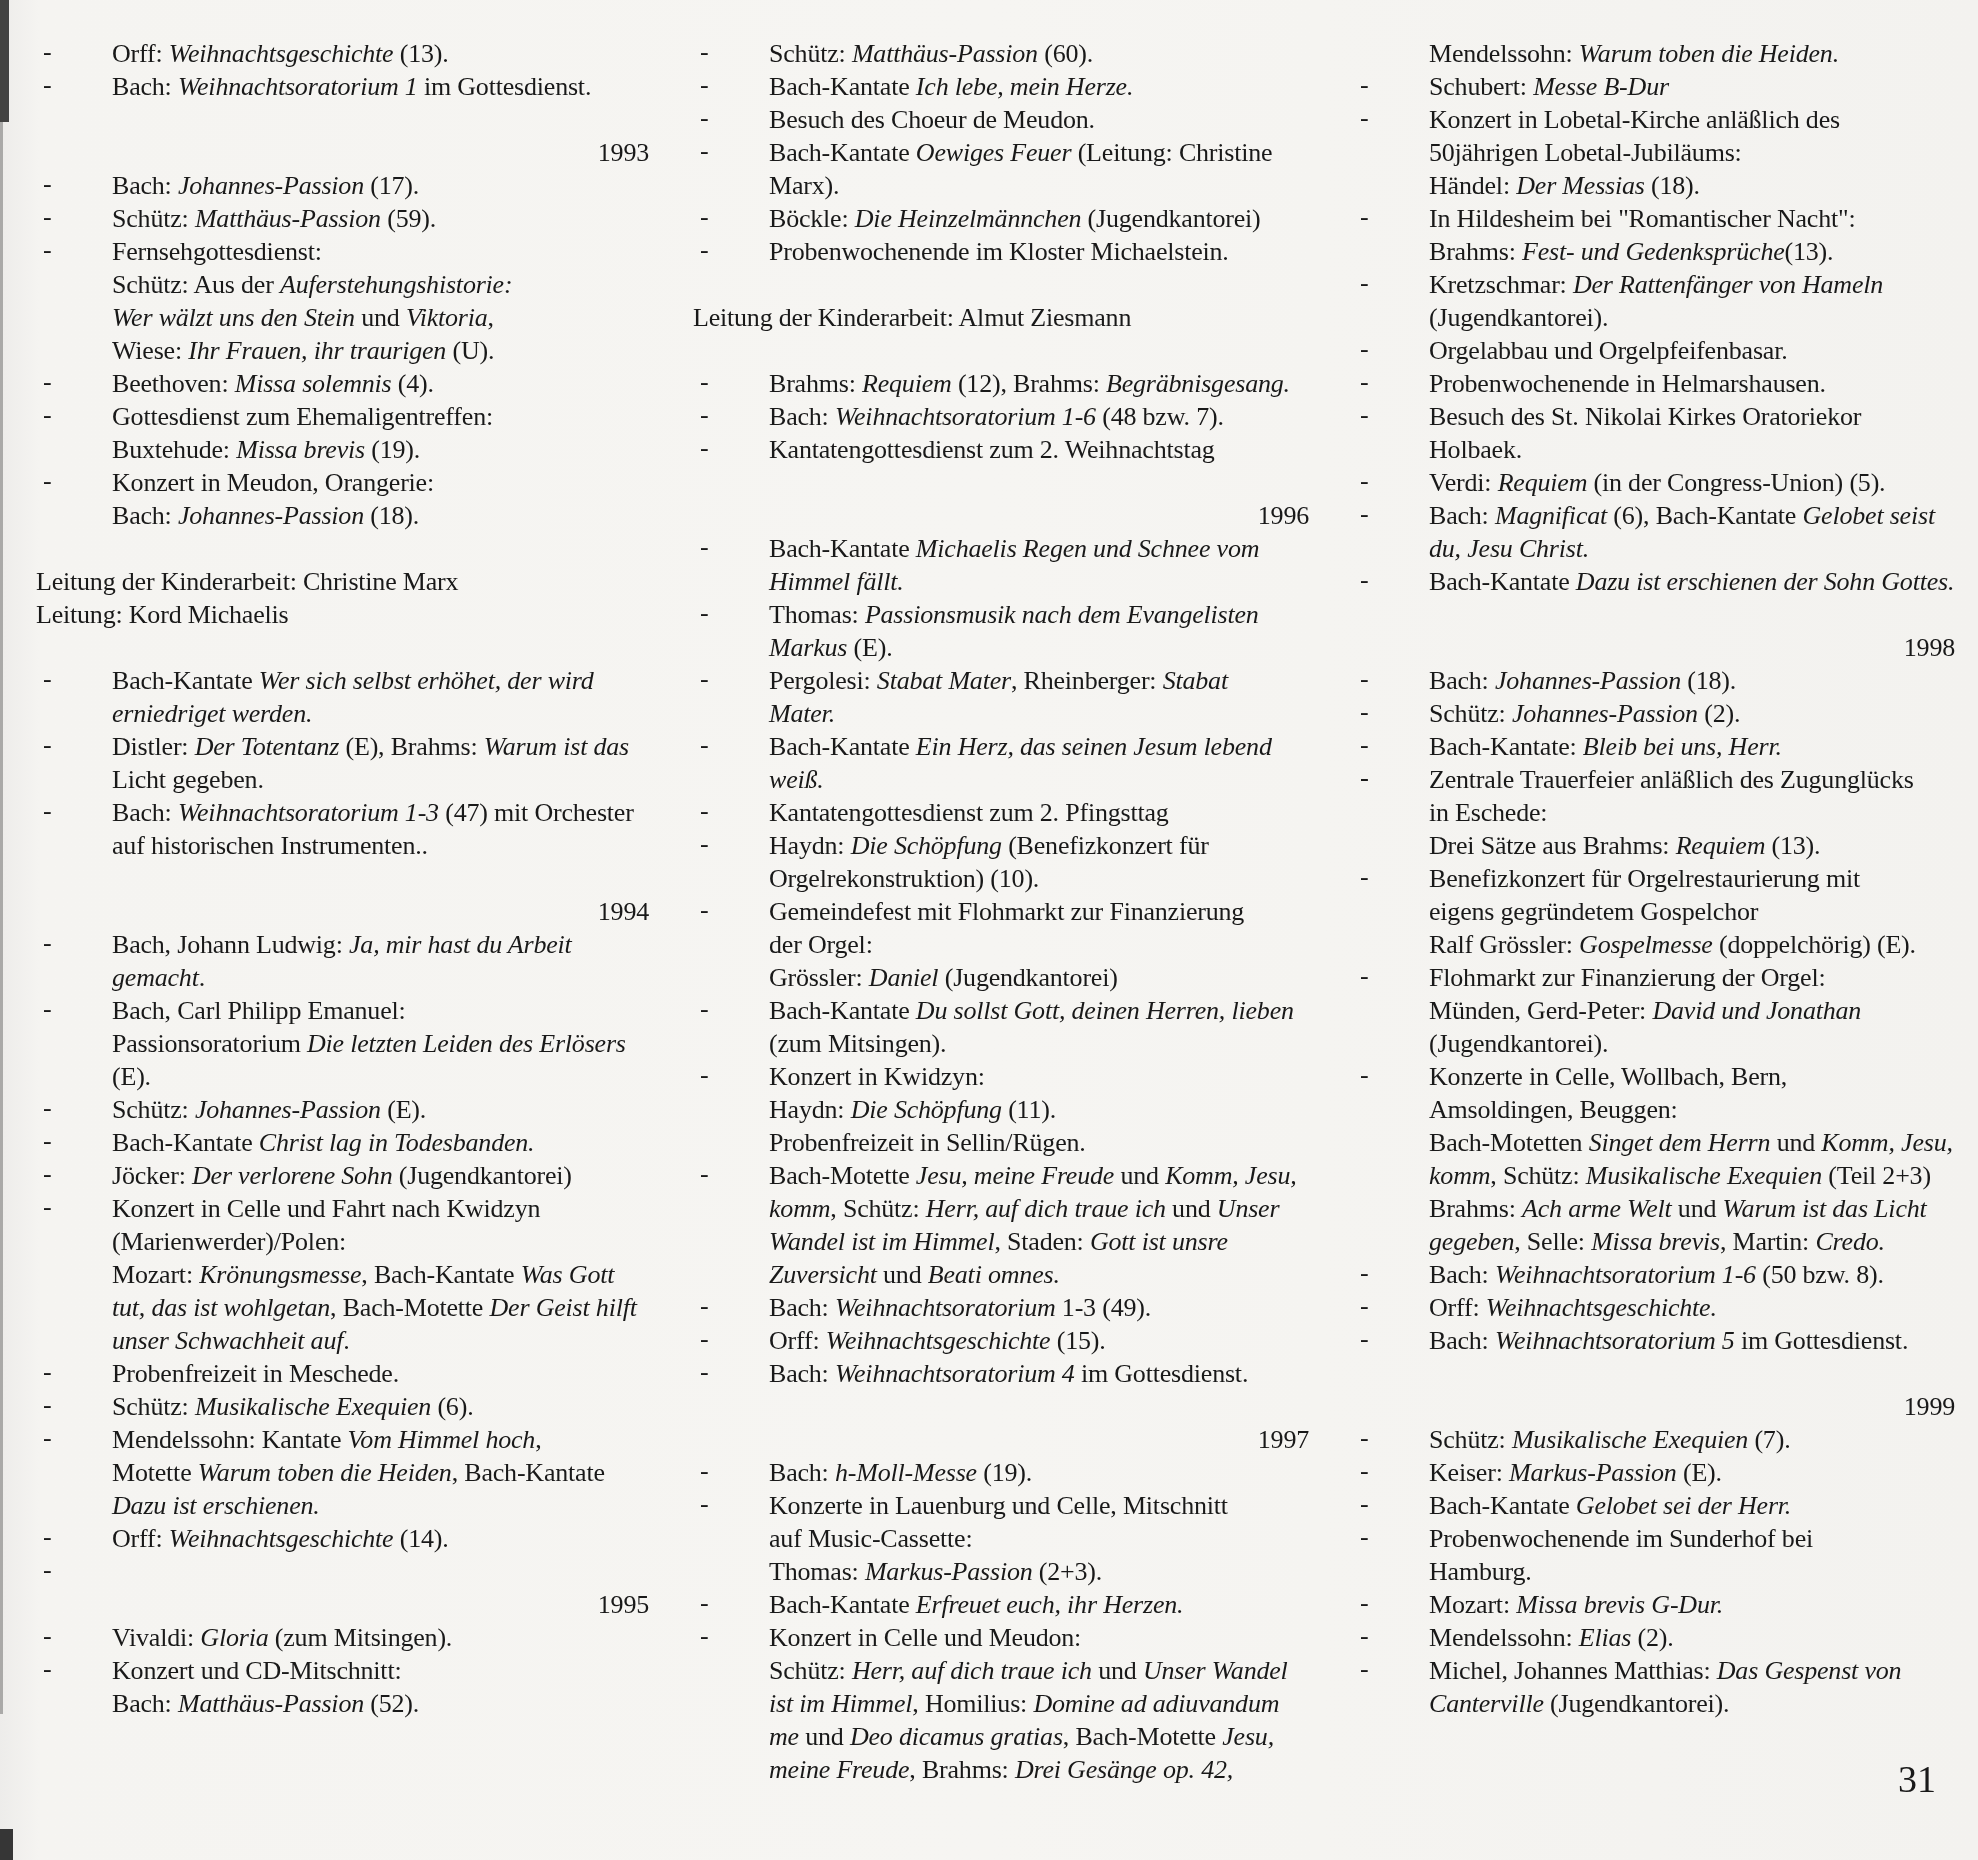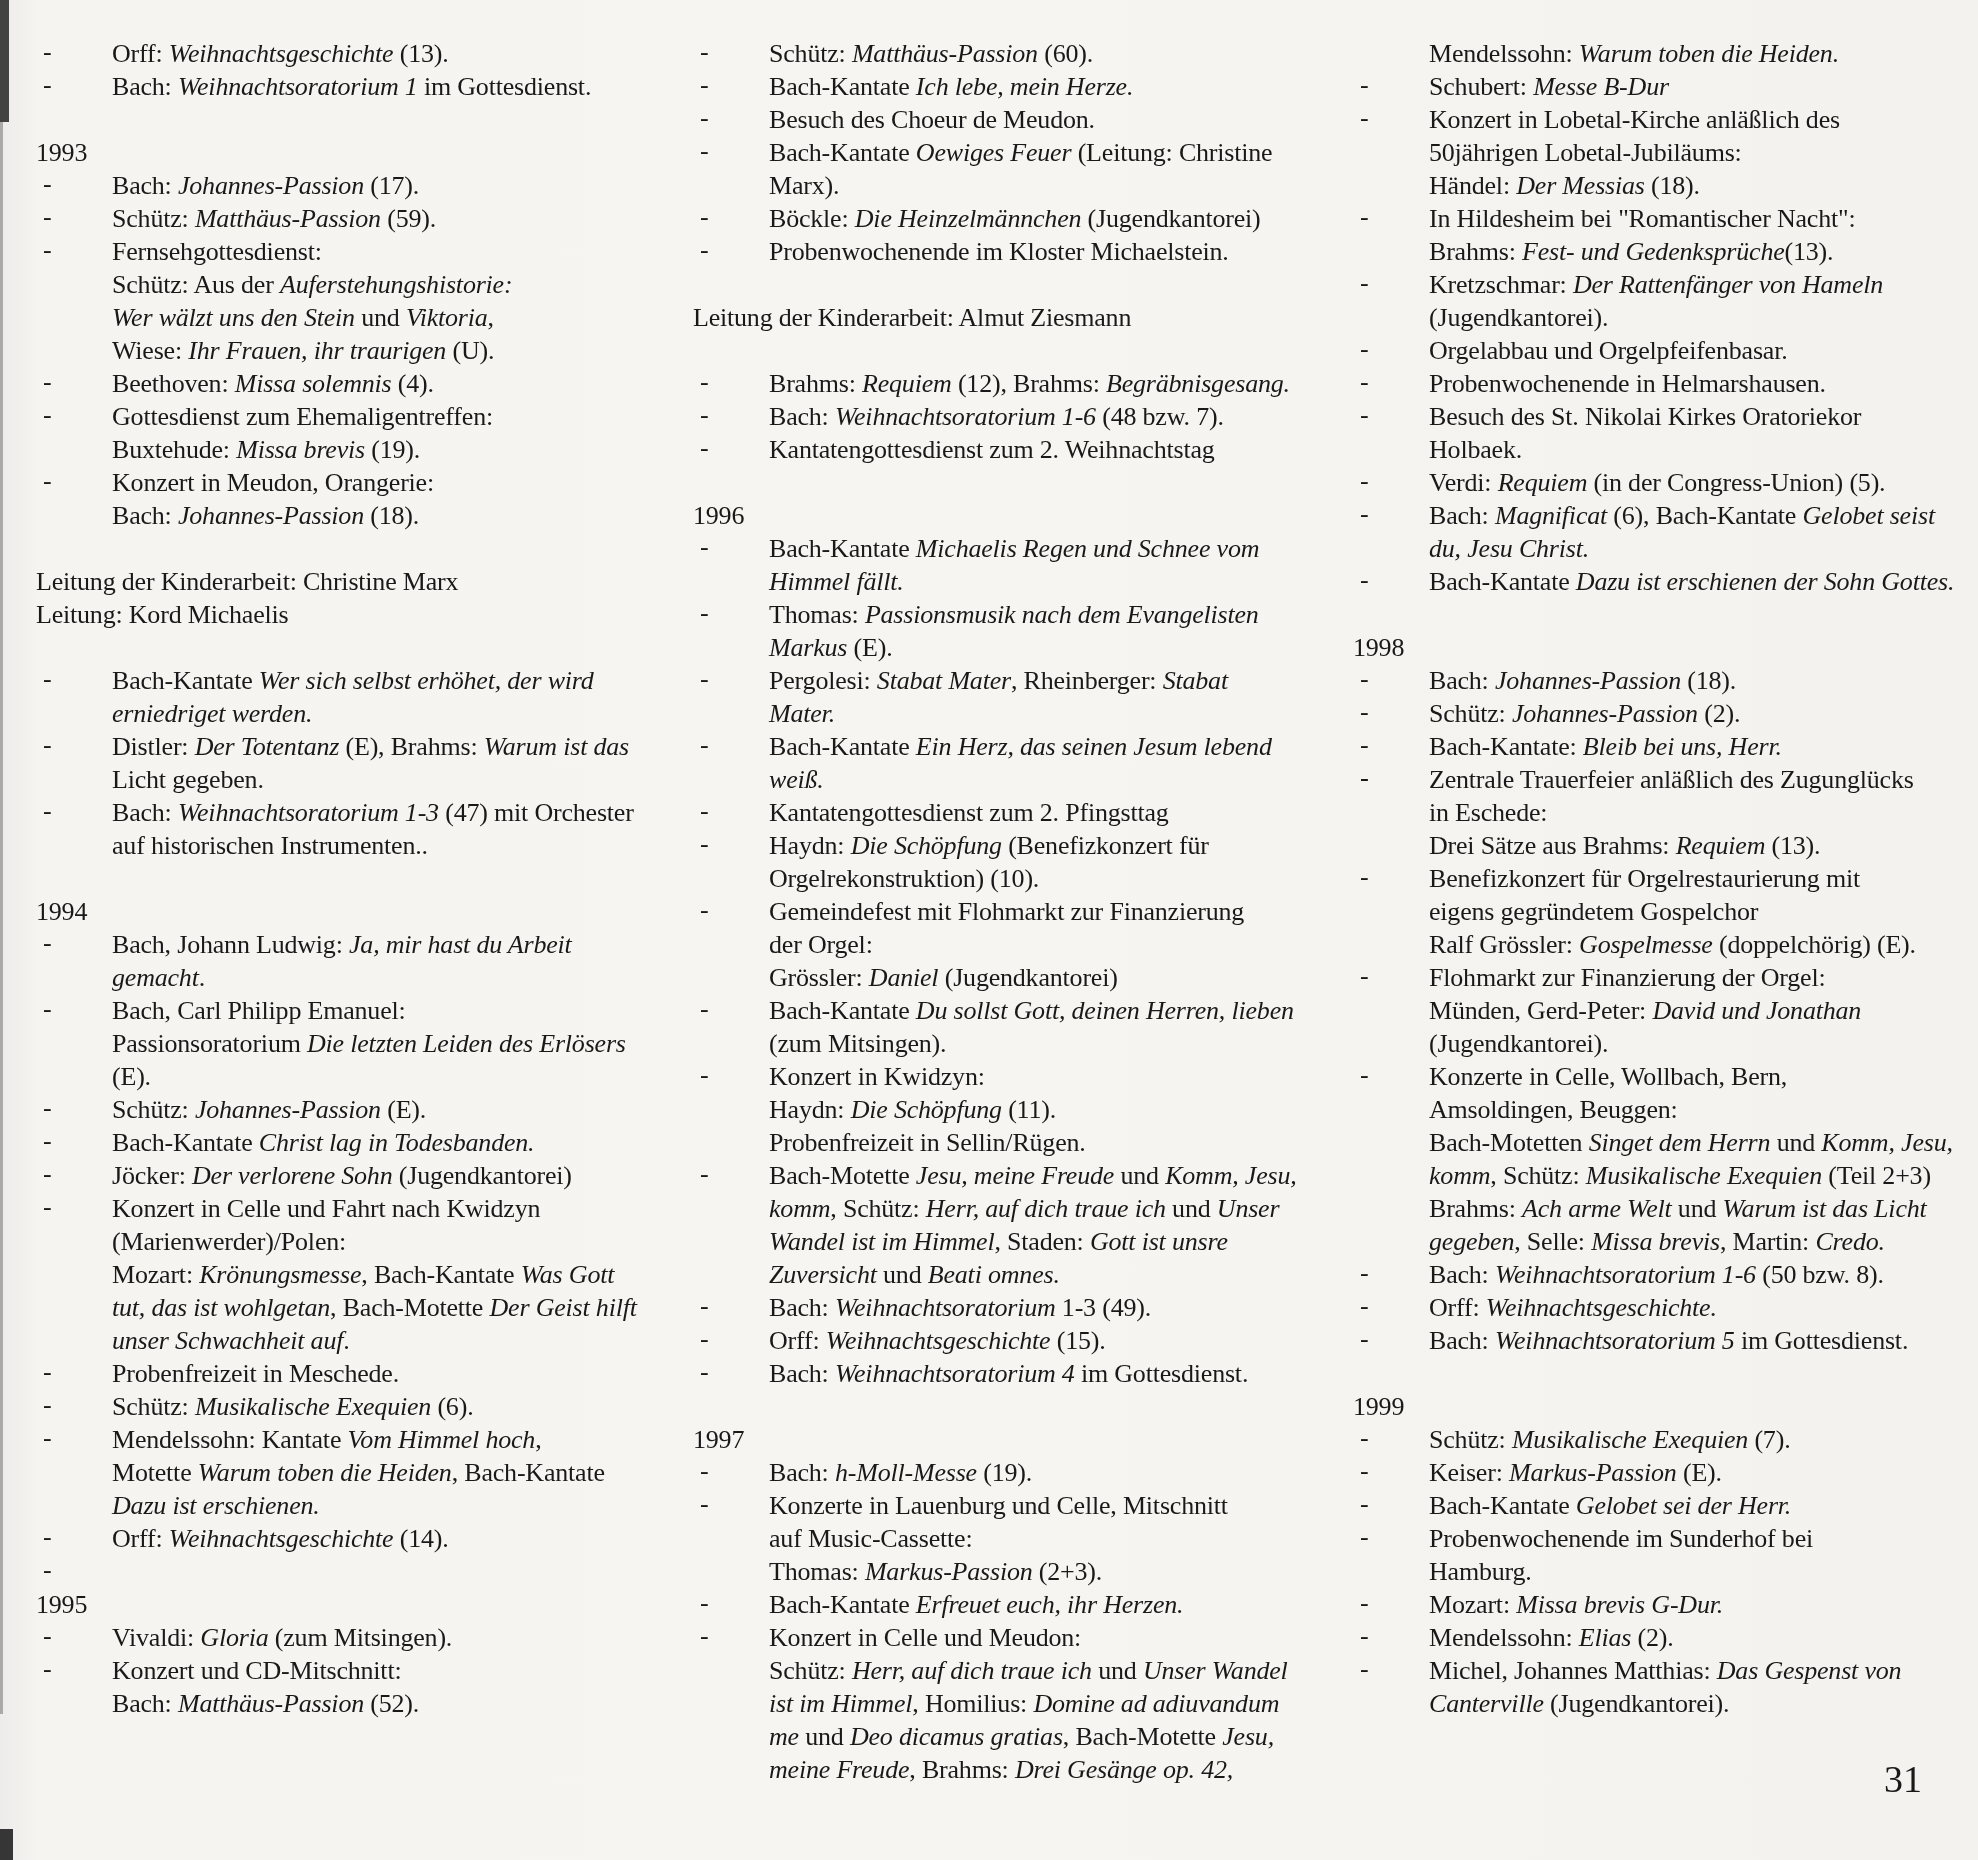--- a/index.html
+++ b/index.html
@@ -15,25 +15,25 @@
     position:absolute;top:37px;
     font-size:26px;line-height:33px;letter-spacing:-0.2px;
   }
   .col1{left:36px;width:613px;}
   .col2{left:693px;width:616px;}
   .col3{left:1353px;width:602px;}
   .item{position:relative;padding-left:76px;}
   .item .dash{position:absolute;left:6.9px;top:-1.7px;}
   .cont{padding-left:76px;}
   .para{padding-left:0;}
-  .year{padding-left:0;}
+  .year{padding-left:0;text-align:right;}
   .gap{height:33px;}
   i{font-style:italic;}
   .page-number{
-    position:absolute;right:57px;top:1757px;
+    position:absolute;right:43px;top:1757px;
     font-size:38px;letter-spacing:0;
   }
   .artifact{position:absolute;background:#1d1d1d;}
   .art-top-left{left:0;top:0;width:8.6px;height:122px;opacity:.82;}
   .art-left-line{left:0;top:122px;width:3.4px;height:1592px;opacity:.32;}
   .art-bottom-left{left:0;top:1829px;width:13px;height:31px;opacity:.88;}
 </style>
 </head>
 <body>
 

